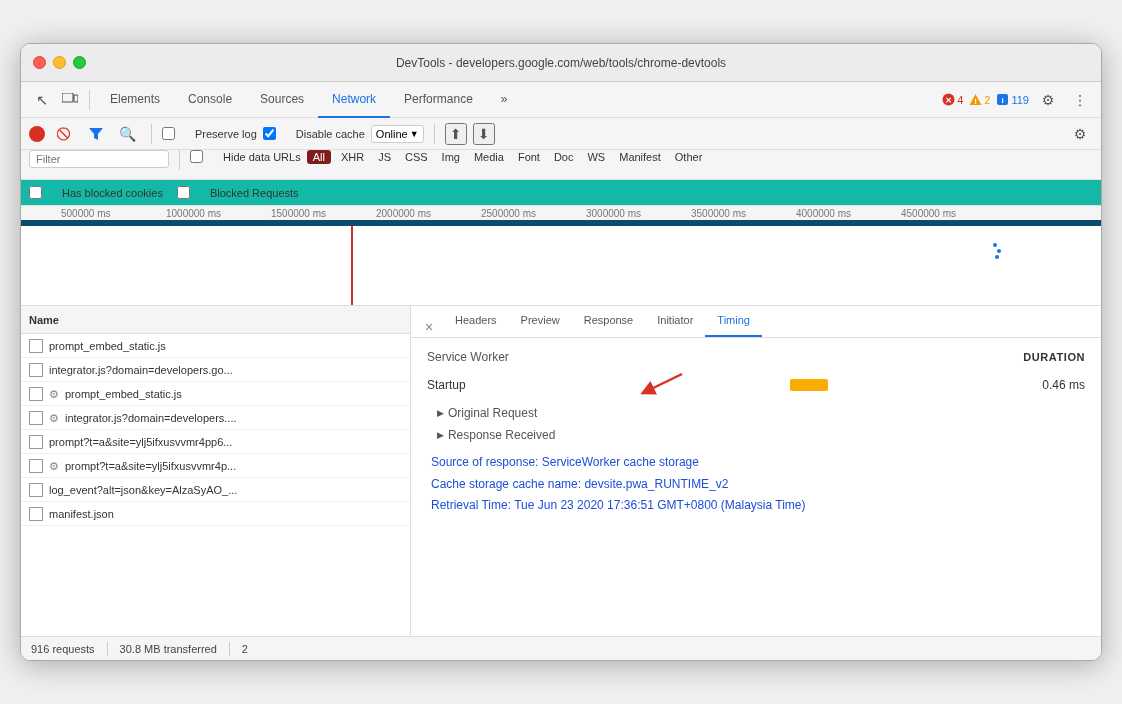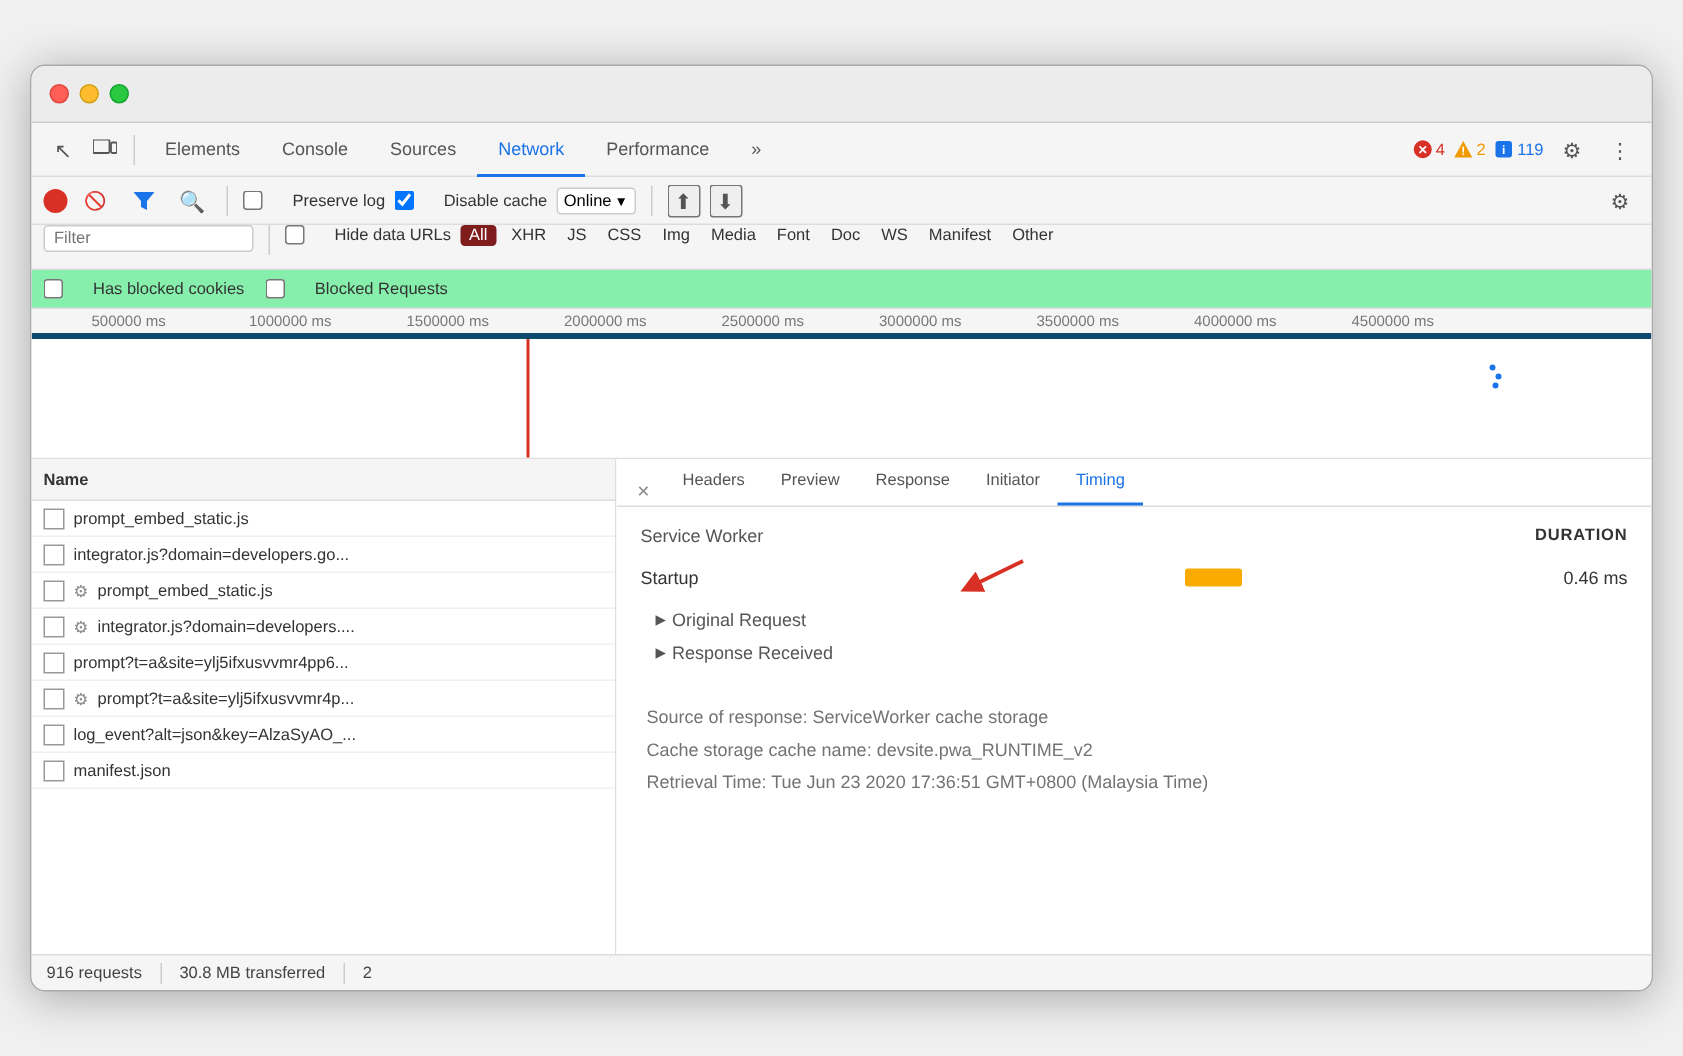--- a/index.html
+++ b/index.html
@@ -178,40 +178,40 @@
     .filter-type-btn {
       font-size: 11px;
       color: #333;
       background: transparent;
       border: none;
       cursor: pointer;
       padding: 1px 4px;
     }
     
     .toolbar4 {
-      background: #86efac;
+      background: #14b8a6;
       border-bottom: 1px solid #ddd;
       height: 26px;
       display: flex;
       align-items: center;
       padding: 0 8px;
       gap: 14px;
     }
     
     .timeline-area {
       height: 100px;
       background: #fff;
       border-bottom: 1px solid #ddd;
       position: relative;
       overflow: hidden;
     }
     .timeline-ruler {
       height: 20px;
       background: #f5f5f5;
-      border-bottom: 4px solid #0c4a6e;
+      border-bottom: 6px solid #0c4a6e;
       display: flex;
       align-items: center;
       padding: 0 0 0 40px;
       gap: 0;
       overflow: hidden;
     }
     .timeline-mark {
       font-size: 10px;
       color: #777;
       white-space: nowrap;
@@ -381,24 +381,24 @@
       font-size: 12px;
       color: #555;
       cursor: pointer;
     }
     .expand-row .triangle {
       margin-right: 4px;
       font-size: 9px;
     }
     .info-text {
       font-size: 12px;
-      color: #737373;
+      color: #1d4ed8;
       line-height: 1.8;
       padding-left: 4px;
-      margin-top: 22px;
+      margin-top: 6px;
     }
     
     .statusbar {
       height: 24px;
       background: #f5f5f5;
       border-top: 1px solid #ddd;
       display: flex;
       align-items: center;
       padding: 0 10px;
       font-size: 11px;
@@ -418,20 +418,21 @@
 <body>
 
 <div class="window">
 
   <div class="titlebar">
     <div class="traffic-lights">
       <span class="tl tl-close"></span>
       <span class="tl tl-min"></span>
       <span class="tl tl-max"></span>
     </div>
+    <span class="titlebar-title">DevTools - developers.google.com/web/tools/chrome-devtools</span>
   </div>
 
   <div class="toolbar1">
     <button class="toolbar-icon-btn">↖</button>
     <button class="toolbar-icon-btn">
       <svg width="16" height="14" viewBox="0 0 16 14">
           <rect x="0" y="0" width="11" height="9" rx="1" fill="none" stroke="#555" stroke-width="1.2"></rect>
           <rect x="12" y="2" width="4" height="7" rx="1" fill="none" stroke="#555" stroke-width="1.2"></rect>
         </svg>
     </button>

